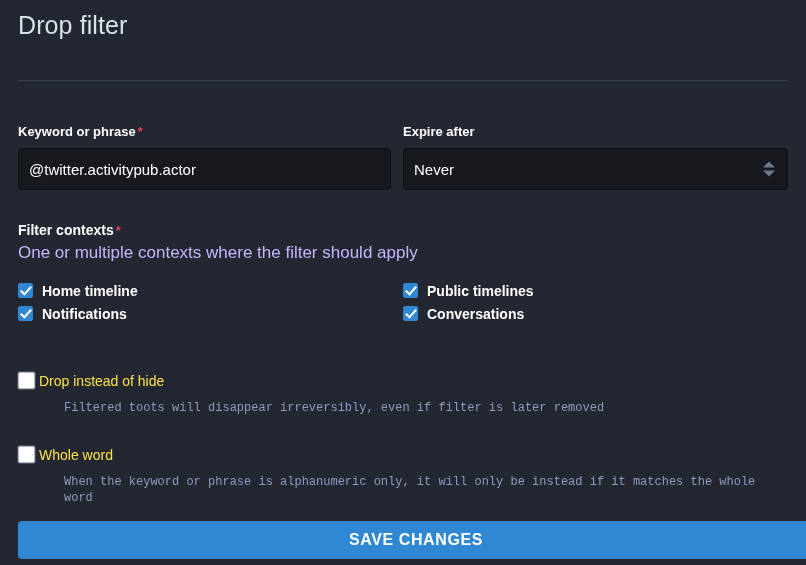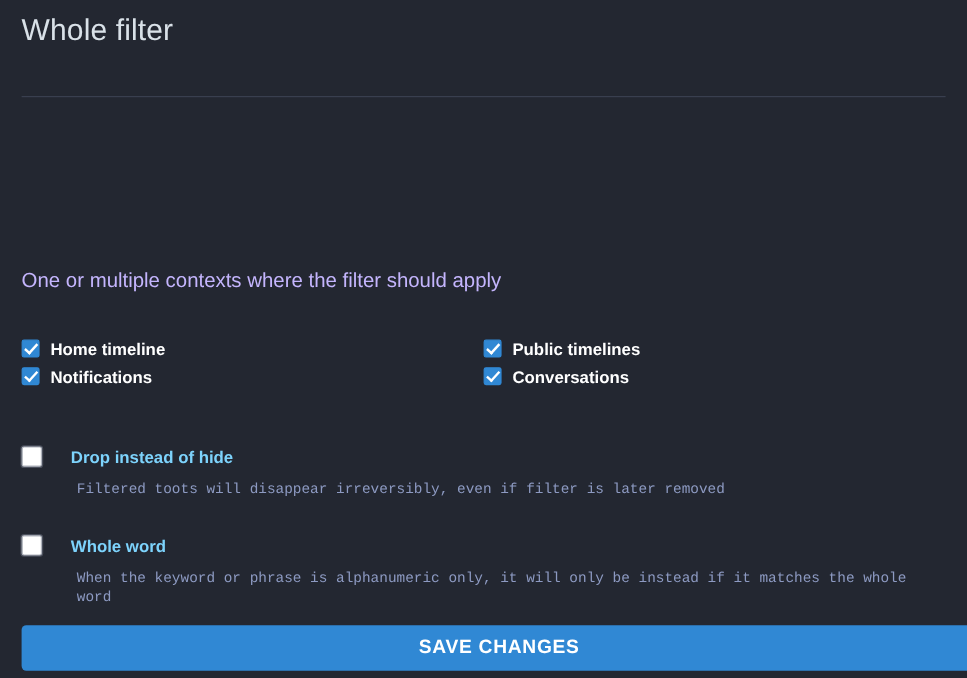--- a/index.html
+++ b/index.html
@@ -171,23 +171,23 @@
   .opt-block { margin-top: 0; }
   .opt-head { display: flex; align-items: center; }
   .opt-head .cbox { width: 17px; height: 17px; }
   .opt-head .cbox.unchecked::after {
     content: "";
     position: absolute;
     inset: 0;
   }
   .opt-title {
     font-size: 14px;
-    font-weight: 700;
-    color: #7dd3fc;
-    margin-left: 24px;
+    font-weight: 400;
+    color: #fde047;
+    margin-left: 4px;
   }
   .opt-hint {
     font-size: 12px;
     color: #8d9ac2;
     margin-left: 46px;
     margin-top: 11px;
     line-height: 16px;
     font-family: Liberation Mono, monospace;
   }
 
@@ -215,25 +215,53 @@
   .block-contexts { position: absolute; left: 18px; top: 221px; width: 770px; }
   .block-checks   { position: absolute; left: 18px; top: 279px; width: 770px; font-weight: bold; }
   .block-drop     { position: absolute; left: 18px; top: 372px; width: 770px; }
   .block-whole    { position: absolute; left: 18px; top: 446px; width: 770px; }
 </style>
 </head>
 <body>
 
 <div class="page">
 
-  <h1 class="page-title">Whole filter</h1>
+  <h1 class="page-title">Drop filter</h1>
   <div class="header-rule"></div>
 
+  <div class="block-fields">
+    <div class="row">
+      <div class="col">
+        <label class="field-label">
+          <span>Keyword or phrase</span><span class="req">*</span>
+        </label>
+        <div class="text-input">
+          <input type="text" value="@twitter.activitypub.actor" style="">
+        </div>
+      </div>
+
+      <div class="col">
+        <label class="field-label">
+          <span>Expire after</span>
+        </label>
+        <div class="select-wrap">
+          <span class="select-value">Never</span>
+          <span class="select-arrows">
+            <span class="tri-up"></span>
+            <span class="tri-down"></span>
+          </span>
+        </div>
+      </div>
+    </div>
+  </div>
 
   <div class="block-contexts">
+    <div class="section-title">
+      <span>Filter contexts</span><span class="req">*</span>
+    </div>
     <div class="section-hint">One or multiple contexts where the filter should apply</div>
   </div>
 
   <div class="block-checks">
     <div class="row">
       <div class="col">
         <div class="checkbox-row">
           <span class="cbox checked"></span>
           <span class="cb-label">Home timeline</span>
         </div>

